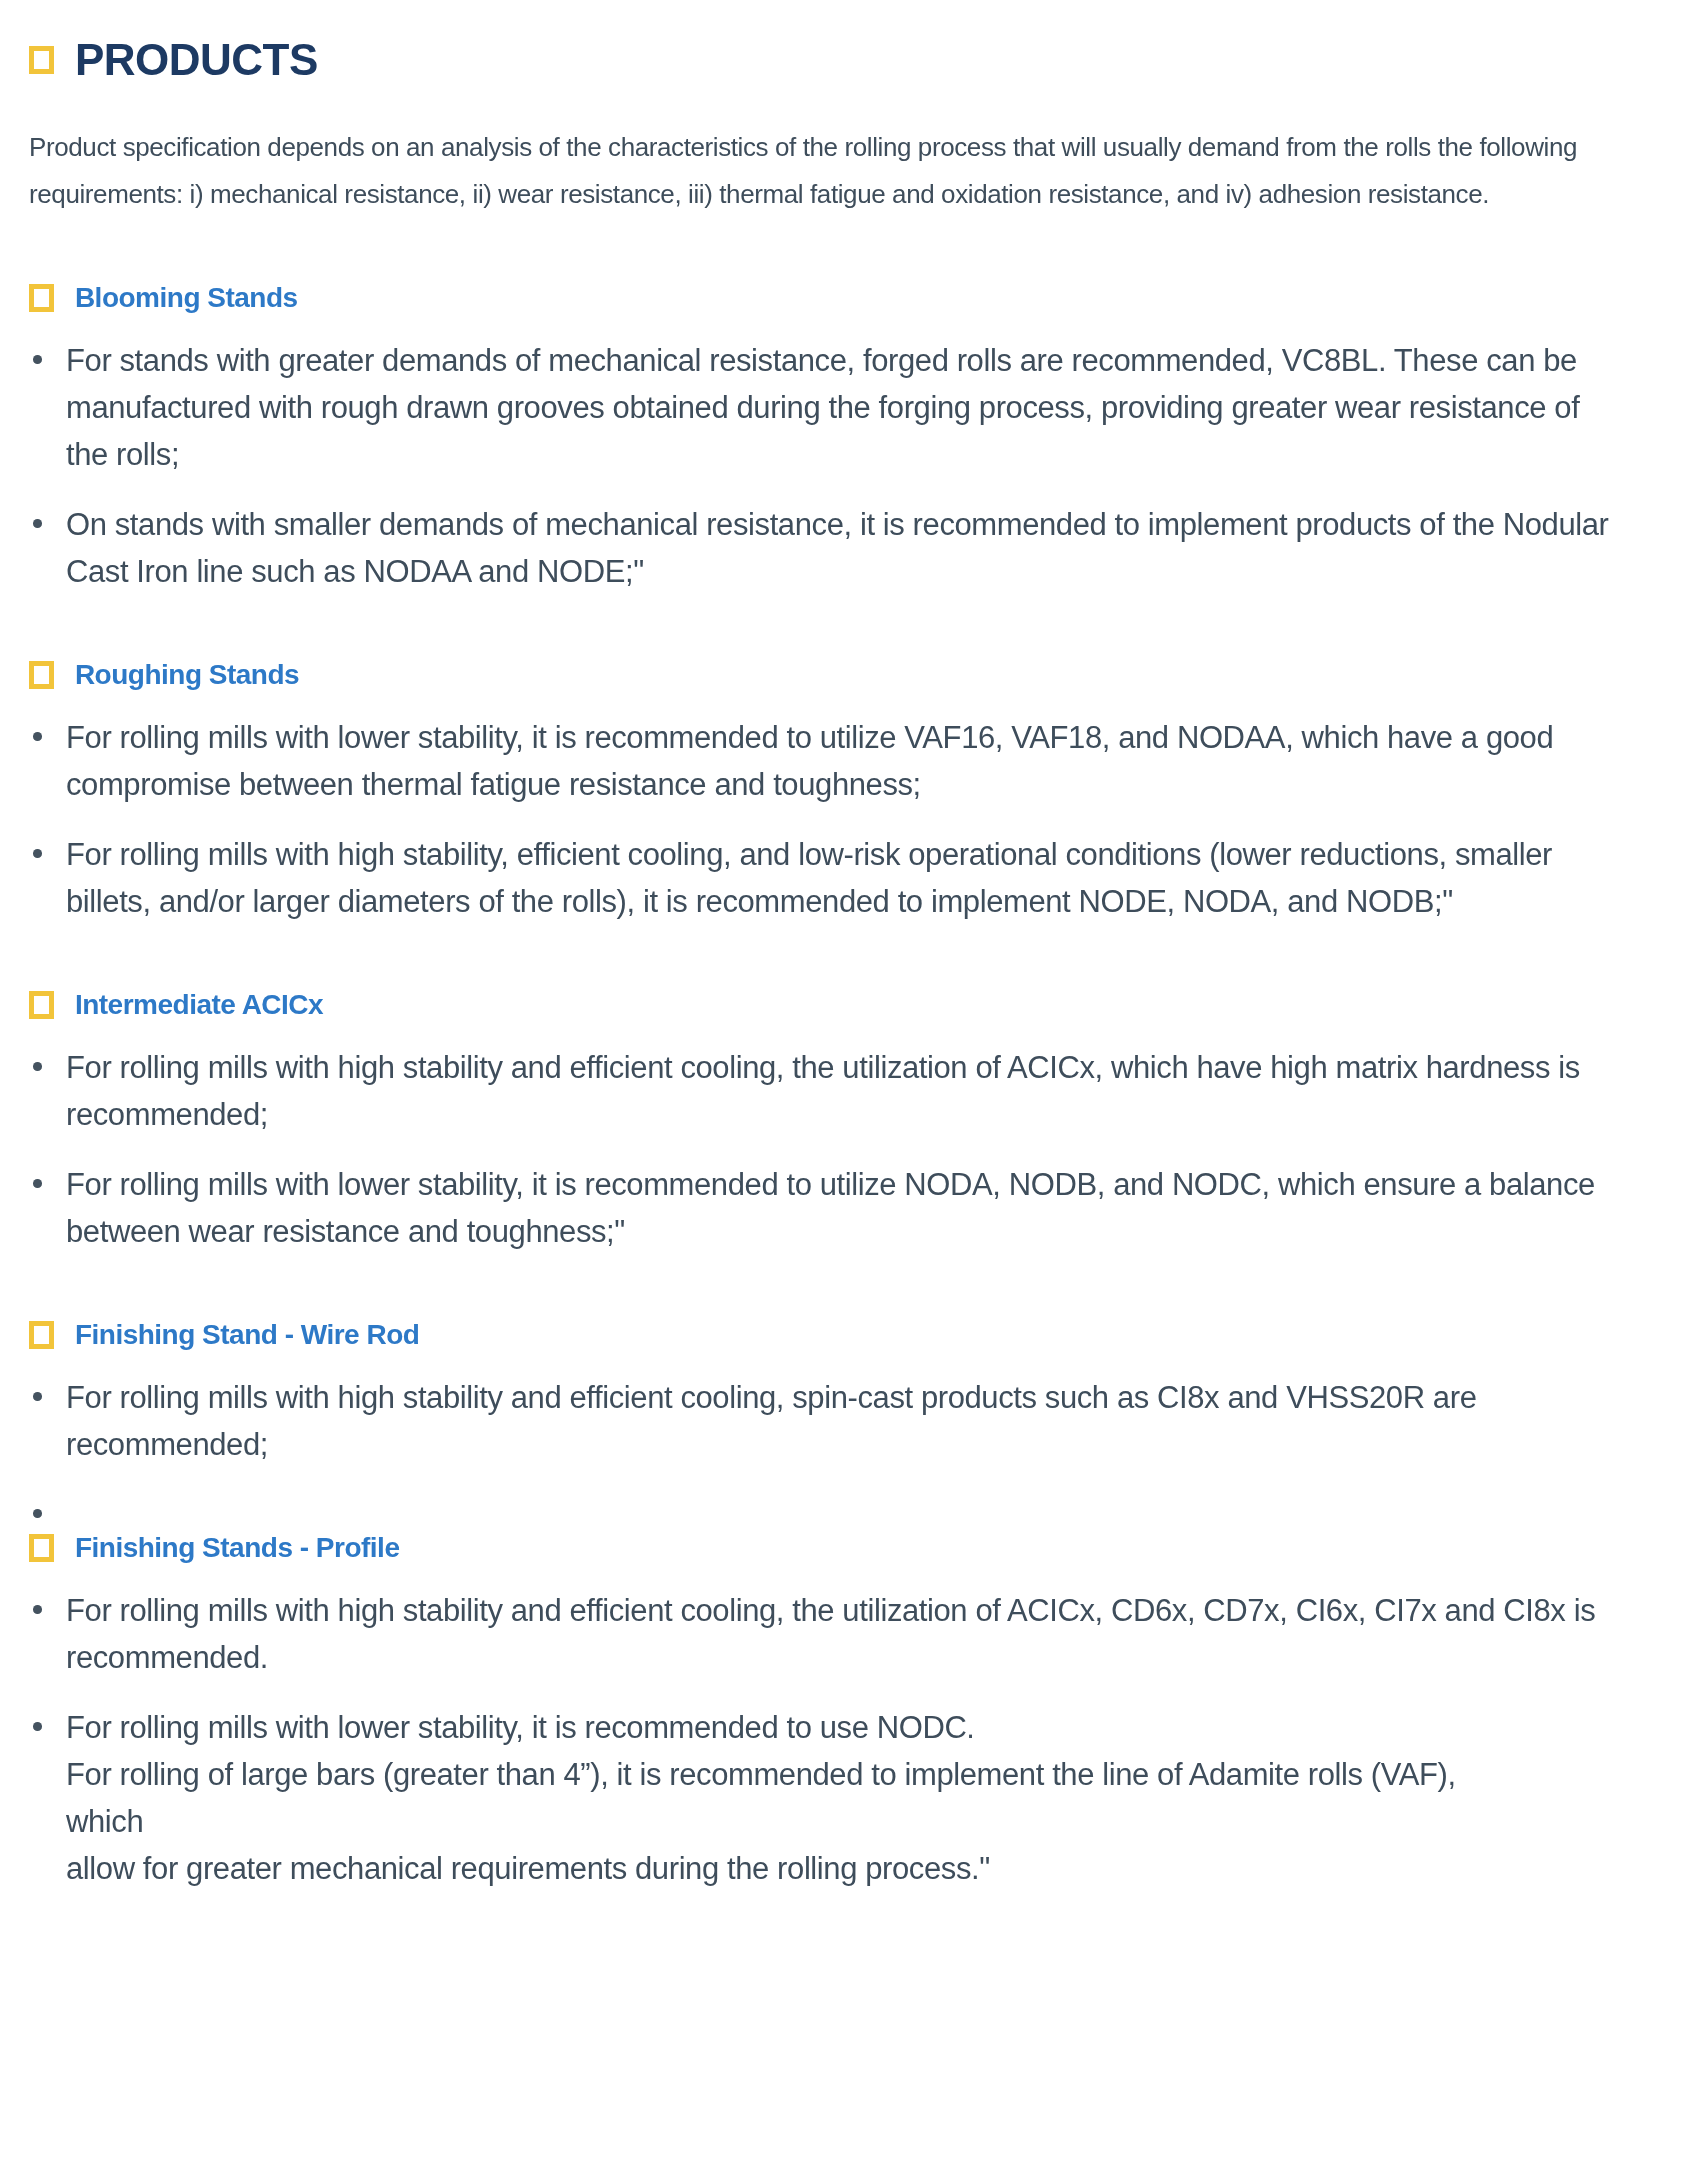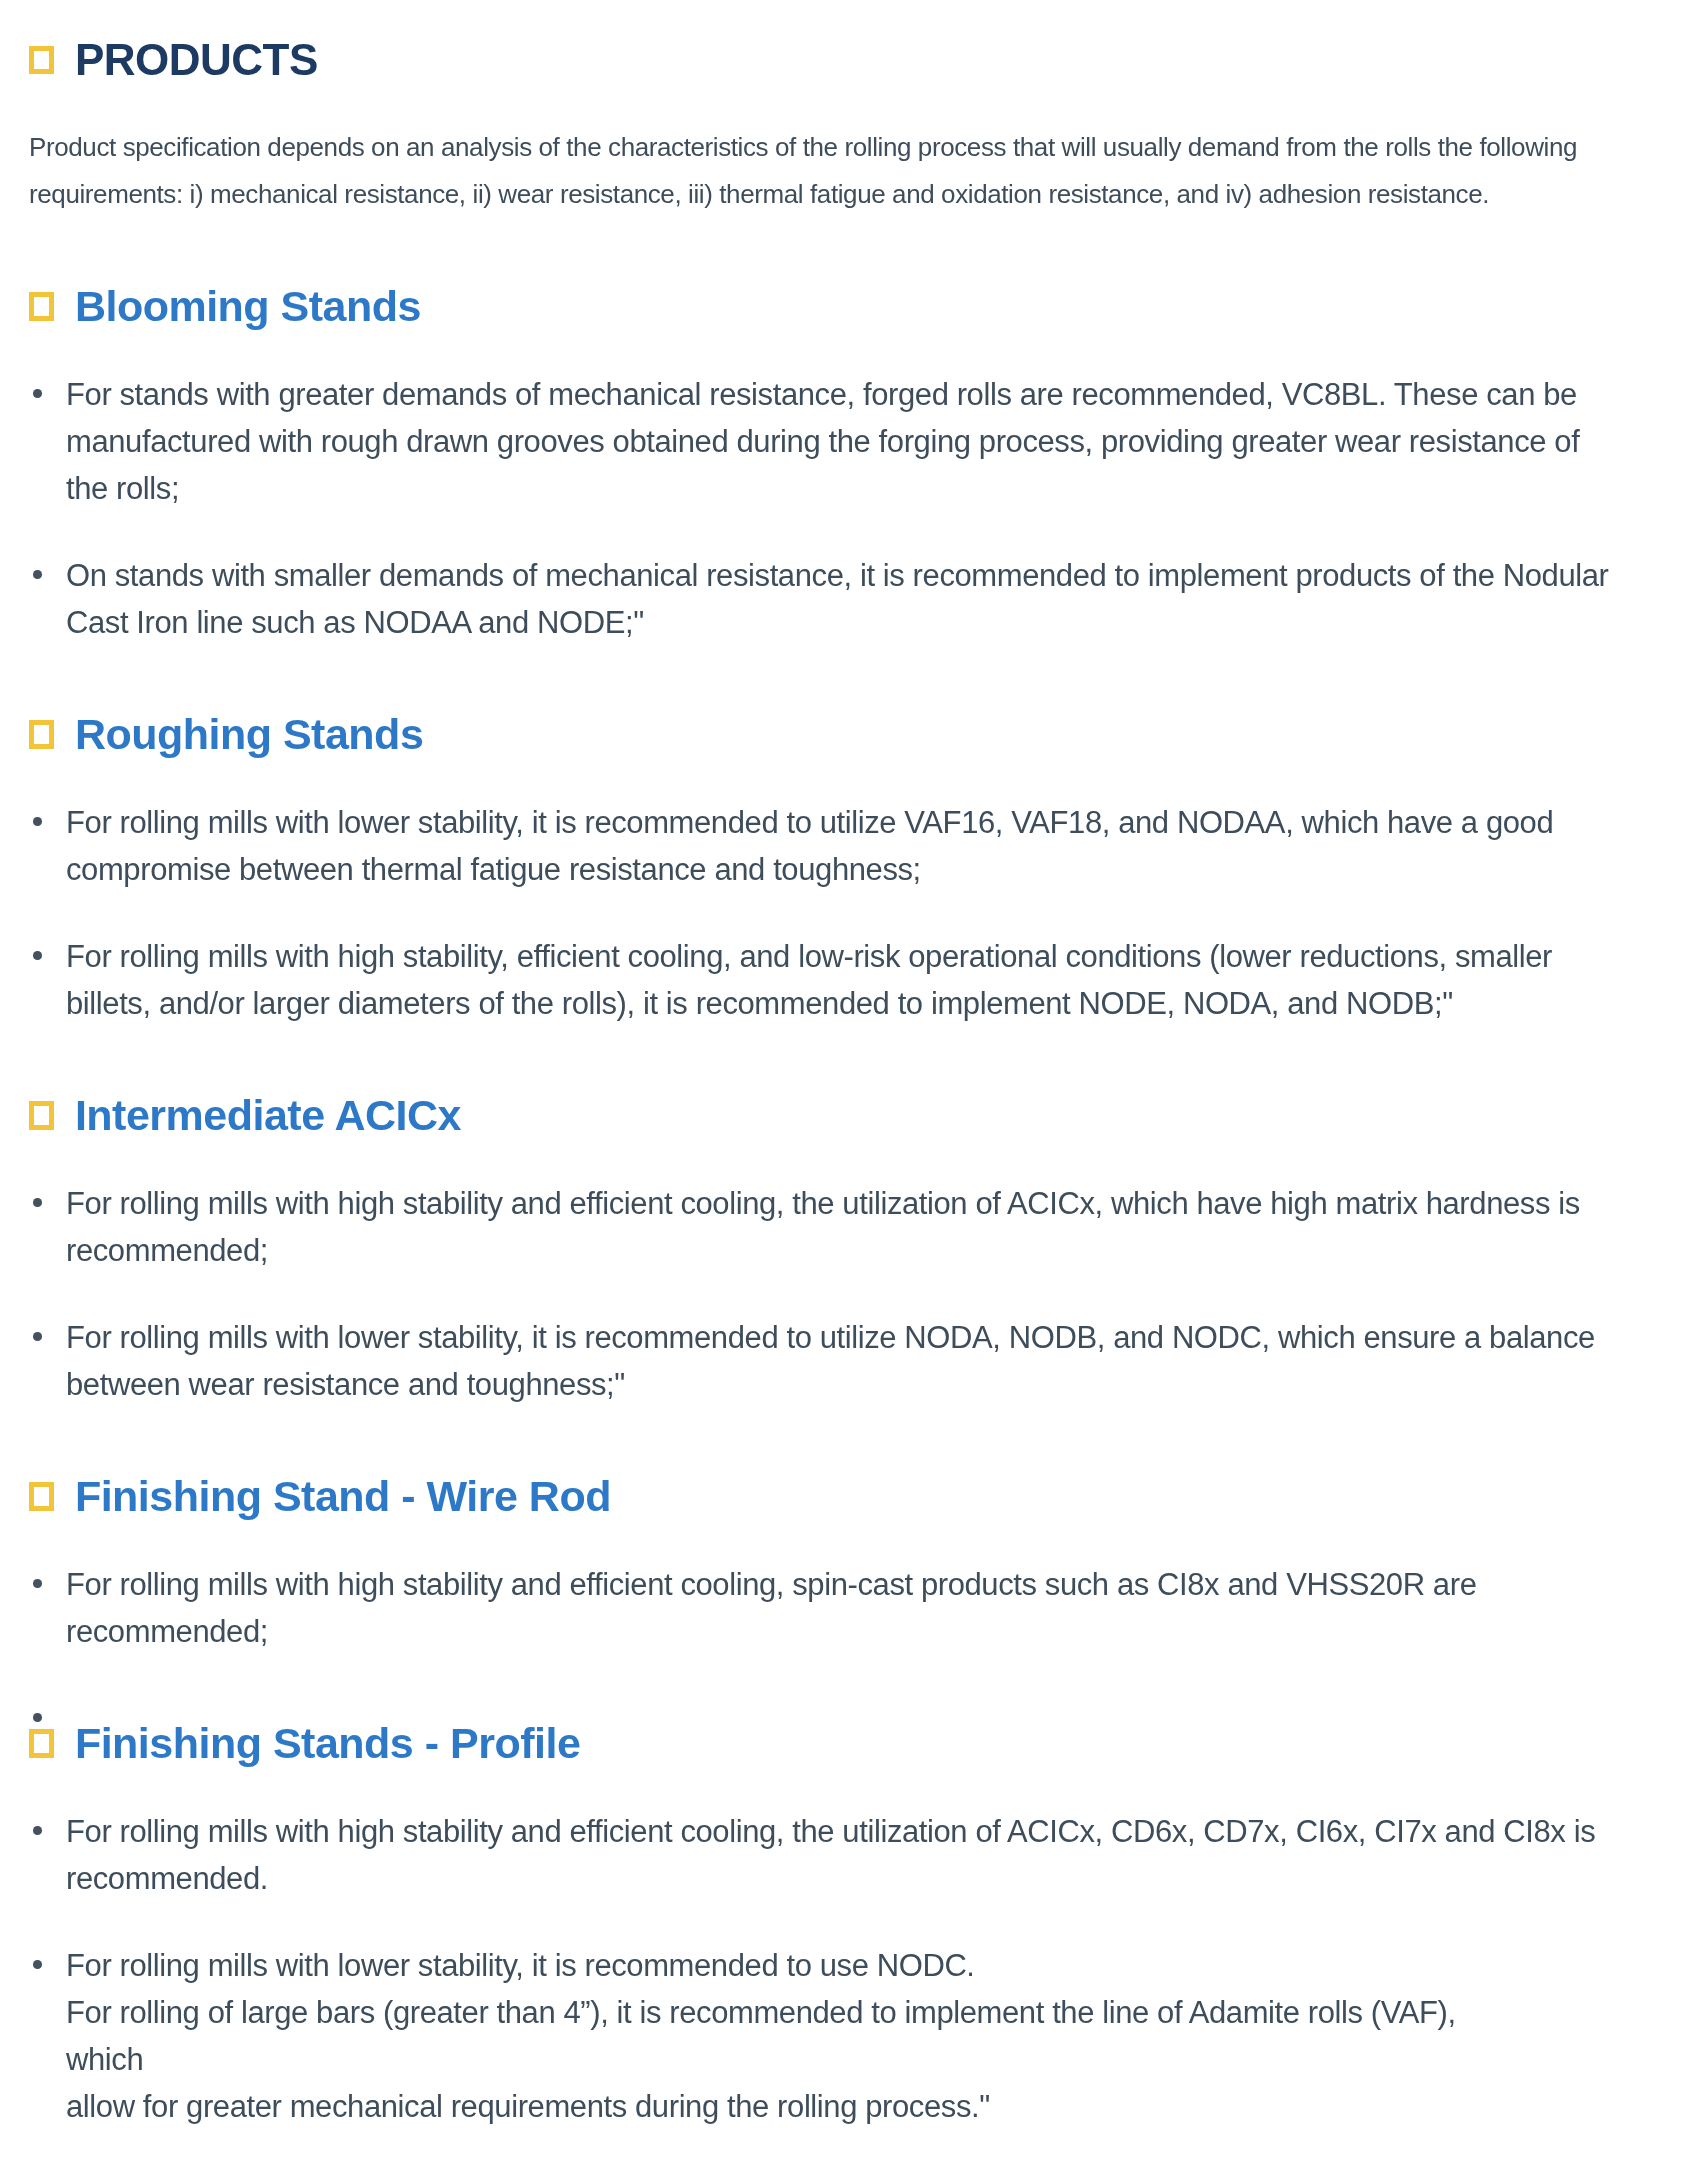--- a/index.html
+++ b/index.html
@@ -45,34 +45,34 @@
   }
   .section {
     margin-top: 64px;
   }
   .section-heading {
     display: flex;
     align-items: center;
     gap: 21.3px;
     margin: 0;
     color: #2d79c7;
-    font-size: 43px;
+    font-size: 28px;
     font-weight: bold;
     letter-spacing: -0.5px;
   }
   ul.bullets {
     list-style: none;
     margin: 19.4px 0 0 0;
     padding: 0;
     max-width: 1591px;
   }
   ul.bullets li {
     position: relative;
     padding-left: 37px;
-    margin-top: 40px;
+    margin-top: 23px;
     font-size: 31px;
     line-height: 47px;
     letter-spacing: -0.4px;
   }
   .bullet-dot {
     position: absolute;
     left: 3.9px;
     top: 18.4px;
     width: 8.7px;
     height: 8.7px;

